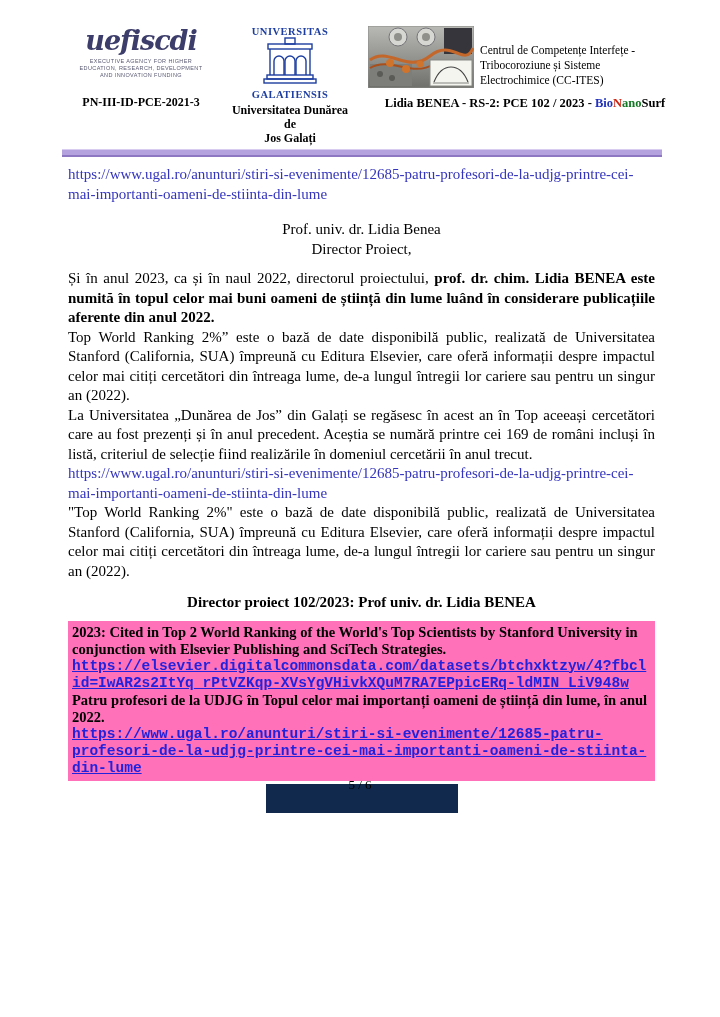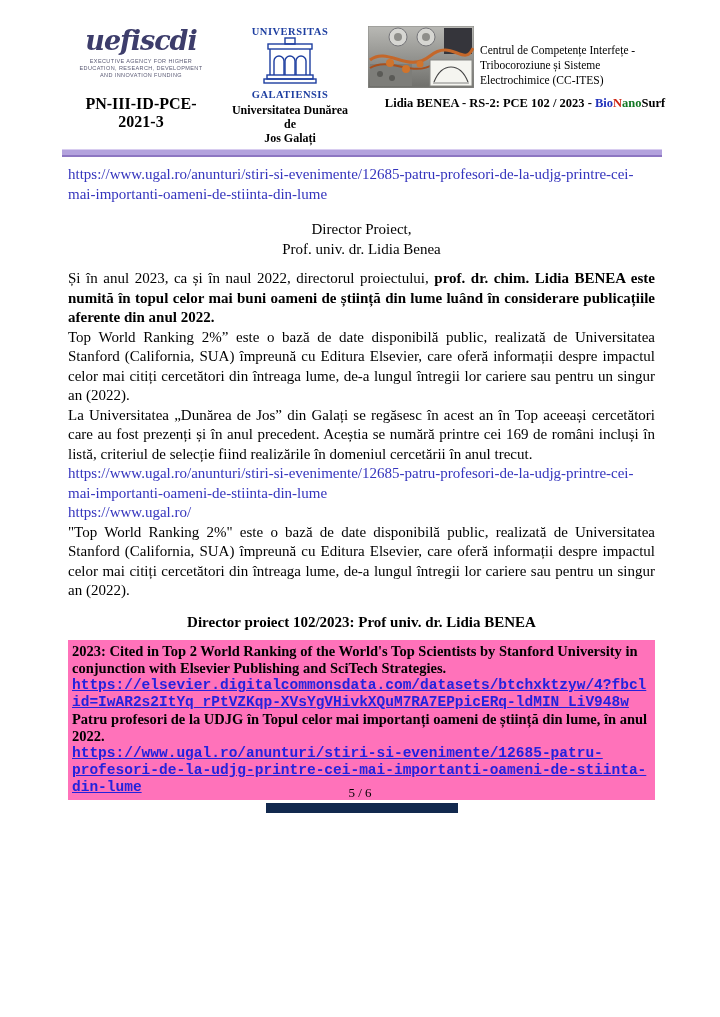--- a/index.html
+++ b/index.html
@@ -5,21 +5,21 @@
   html,body{margin:0;padding:0;background:#ffffff;}
   .page{position:relative;width:720px;height:813px;background:#fff;overflow:hidden;
         font-family:"Liberation Serif",serif;color:#000;}
   
   .header{display:flex;align-items:flex-start;padding:26px 38px 0 70px;gap:14px;}
   .h-left{width:142px;text-align:center;flex-shrink:0;}
   .uef-script{font-family:"DejaVu Serif",serif;font-style:italic;font-weight:bold;
               font-size:27px;color:#3d3d6b;letter-spacing:-1px;line-height:30px;}
   .uef-sub{font-size:5.5px;line-height:7px;color:#5a5a74;letter-spacing:.4px;margin-top:2px;
            font-family:"Liberation Sans",sans-serif;text-transform:uppercase;}
-  .proj-code{font-weight:bold;font-size:16px;margin-top:16px;}
+  .proj-code{font-weight:bold;font-size:12px;margin-top:16px;}
   .h-center{width:128px;text-align:center;flex-shrink:0;}
   .seal-top,.seal-bottom{color:#1d3ea0;font-size:10.5px;font-weight:bold;letter-spacing:.5px;}
   .uni-name{font-size:12px;font-weight:bold;line-height:14px;margin-top:3px;}
   .h-right{flex:1;}
   .h-right-top{display:flex;gap:6px;align-items:flex-end;}
   .center-name{font-size:11.5px;line-height:15px;padding-top:10px;}
   .byline{font-size:12.5px;font-weight:bold;text-align:center;margin-top:8px;white-space:nowrap;}
   .b-bio{color:#2233bb;} .b-n{color:#cc2211;} .b-ano{color:#117722;} .b-surf{color:#000;}
   .divider{height:5px;margin:4px 58px 0 62px;background:#b3a2dd;border-top:1px solid #d8cdf0;
            border-bottom:2px solid #8d76c2;}
@@ -31,21 +31,21 @@
   .bold{font-weight:bold;}
   a.link{color:#3434bd;text-decoration:none;cursor:pointer;overflow-wrap:break-word;}
   a.link.underline{text-decoration:underline;}
   .sp16{height:16px;} .sp12{height:12px;} .sp10{height:10px;} .sp8{height:8px;}
   .pink{background:#ff72ba;font-weight:bold;font-size:14.5px;line-height:17px;
         padding:3px 1px 4px 4px;}
   .pink a.plink{display:block;color:#2222dd;font-weight:bold;text-decoration:underline;cursor:pointer;font-family:Liberation Mono, monospace;}
   .break-any{overflow-wrap:anywhere;word-break:break-all;}
   .poster-wrap{text-align:center;margin-top:3px;}
   .plain-url{text-align:left;}
-  .footer{position:absolute;bottom:12px;left:0;width:100%;text-align:center;font-size:13px;}
+  .footer{position:absolute;bottom:20px;left:0;width:100%;text-align:center;font-size:13px;}
 </style>
 </head>
 <body>
 
 <div class="page">
 
   <div class="header">
 
     <div class="h-left">
       <div class="uef-script">uefiscdi</div>
@@ -116,32 +116,31 @@
     </div>
   </div>
 
   <div class="divider"></div>
 
   <div class="content">
 
     <p class="linkp"><a class="link">https://www.ugal.ro/anunturi/stiri-si-evenimente/12685-patru-profesori-de-la-udjg-printre-cei-mai-importanti-oameni-de-stiinta-din-lume</a></p>
 
     <div class="sp16"></div>
+    <p class="center">Prof. univ. dr. Lidia Benea</p>
     <p class="center">Director Proiect,</p>
-    <p class="center">Prof. univ. dr. Lidia Benea</p>
     <div class="sp10"></div>
 
     <p><span>Și în anul 2023, ca și în naul 2022, directorul proiectului, </span><b>prof. dr. chim. Lidia BENEA este numită în topul celor mai buni oameni de știință din lume luând în considerare publicațiile aferente din anul 2022.</b></p>
 
     <p>Top World Ranking 2%” este o bază de date disponibilă public, realizată de Universitatea Stanford (California, SUA) împreună cu Editura Elsevier, care oferă informații despre impactul celor mai citiți cercetători din întreaga lume, de-a lungul întregii lor cariere sau pentru un singur an (2022).</p>
 
     <p>La Universitatea „Dunărea de Jos” din Galați se regăsesc în acest an în Top aceeași cercetători care au fost prezenți și în anul precedent. Aceștia se numără printre cei 169 de români incluși în listă, criteriul de selecție fiind realizările în domeniul cercetării în anul trecut.</p>
 
     <p class="linkp"><a class="link">https://www.ugal.ro/anunturi/stiri-si-evenimente/12685-patru-profesori-de-la-udjg-printre-cei-mai-importanti-oameni-de-stiinta-din-lume</a></p>
-    <p class="linkp"><a class="link">https://www.ugal.ro/</a></p>
 
     <p>"Top World Ranking 2%" este o bază de date disponibilă public, realizată de Universitatea Stanford (California, SUA) împreună cu Editura Elsevier, care oferă informații despre impactul celor mai citiți cercetători din întreaga lume, de-a lungul întregii lor cariere sau pentru un singur an (2022).</p>
 
 
     <div class="sp12"></div>
     <p class="center bold">Director proiect 102/2023: Prof univ. dr. Lidia BENEA</p>
     <div class="sp8"></div>
 
     <div class="pink">
       <div>2023: Cited in Top 2 World Ranking of the World's Top Scientists by Stanford University in conjunction with Elsevier Publishing and SciTech Strategies.</div>

